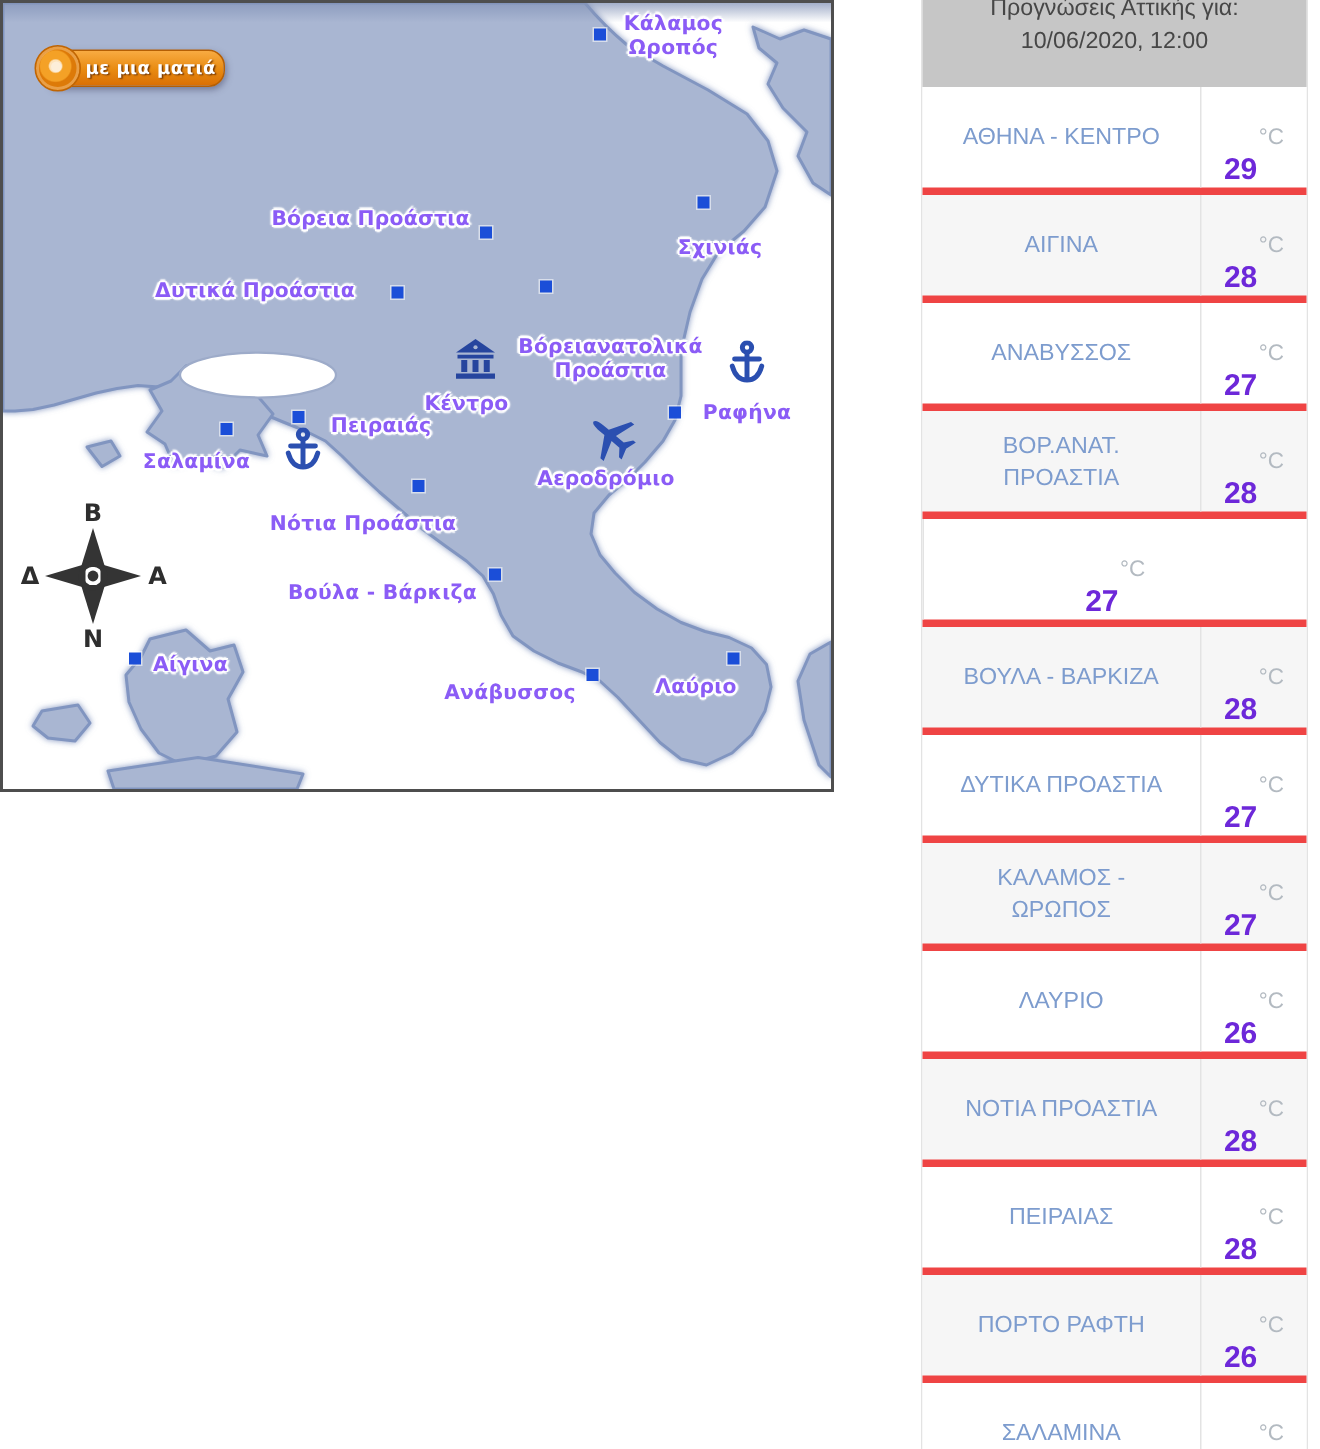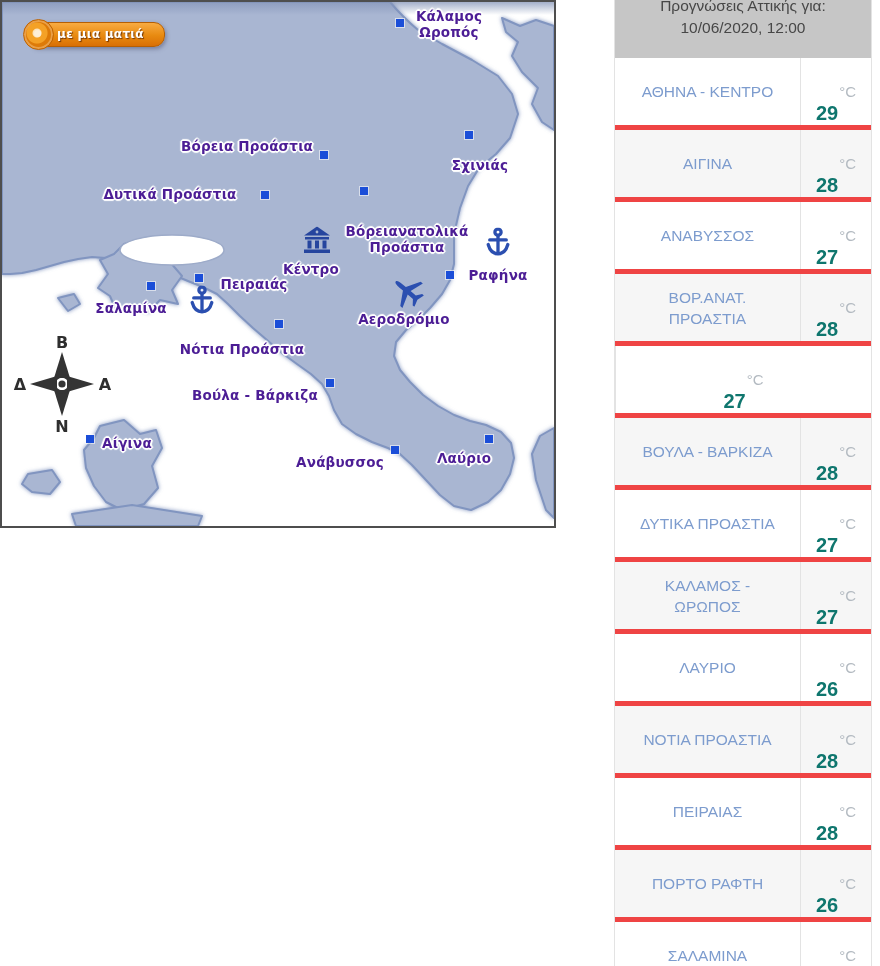--- a/index.html
+++ b/index.html
@@ -5,29 +5,29 @@
   html,body{margin:0;padding:0;background:#fff;}
   .page{position:relative;width:880px;height:966px;overflow:hidden;background:#fff;
         font-family:"Liberation Sans",sans-serif;}
 
   
   .map{position:absolute;left:0;top:0;width:552px;height:524px;
        border:2px solid #4e4e4e;background:#fff;overflow:hidden;}
   .map svg.coast{position:absolute;left:0;top:0;}
 
   .map-label{position:absolute;transform:translateX(-50%);white-space:pre-line;text-align:center;
-    font:700 13.5px/16px "DejaVu Sans",sans-serif;color:#4c1d95;letter-spacing:.2px;cursor:pointer;
+    font:700 13.5px/16px "DejaVu Sans",sans-serif;color:#8b5cf6;letter-spacing:.2px;cursor:pointer;
     text-shadow:-1px -1px 0 #fff,1px -1px 0 #fff,-1px 1px 0 #fff,1px 1px 0 #fff,
                  0 -2px 1px #fff,0 2px 1px #fff,-2px 0 1px #fff,2px 0 1px #fff;}
   .map-marker{position:absolute;width:8px;height:8px;background:#1b4ed8;
     transform:translate(-50%,-50%);box-shadow:0 0 0 1px rgba(255,255,255,.55);cursor:pointer;}
   .map-icon{position:absolute;transform:translate(-50%,-50%);color:#2b4fb0;}
 
   
-  .glance{position:absolute;left:30px;top:20px;height:23px;padding:0 20px 0 24px;
+  .glance{position:absolute;left:30px;top:31px;height:23px;padding:0 5px 0 24px;
     background:linear-gradient(#f8ab42,#e88a10 55%,#d96f05);
     border-radius:5px 11px 11px 5px;border:1px solid #b55f04;
     color:#fff;font:700 12px/22px "DejaVu Sans",sans-serif;letter-spacing:.3px;
     text-shadow:1px 1px 1px rgba(110,50,0,.95);cursor:pointer;
     box-shadow:1px 2px 4px rgba(70,70,100,.5);text-align:center;}
   .glance .orb{position:absolute;left:-10px;top:-4px;width:29px;height:29px;border-radius:50%;
     background:radial-gradient(circle at 45% 45%,#fde4bd 0 4px,#f4a126 5px 10px,#dd7a08 11px);
     border:1px solid #c06503;box-shadow:inset 0 0 0 2px rgba(255,230,190,.35);}
   .glance .orb::after{content:"";position:absolute;left:10px;top:10px;width:7px;height:7px;
     border-radius:50%;background:#fceed9;}
@@ -45,21 +45,21 @@
   .forecast-header .l1{margin-top:-5px;}
   .frow{display:flex;align-items:stretch;min-height:58px;box-sizing:border-box;
     border-bottom:5px solid #ef4444;background:#fff;}
   .frow:nth-child(even){background:#f6f6f6;}
   .frow:last-child{border-bottom:1px solid #e3e3e3;}
   .fname{flex:0 0 185px;display:flex;align-items:center;justify-content:center;
     text-align:center;white-space:pre-line;color:#7d9cce;text-decoration:none;cursor:pointer;
     font:400 15.5px/21px "Liberation Sans",sans-serif;padding:12px 6px;box-sizing:border-box;}
   .ftemp{flex:1;display:flex;align-items:center;justify-content:center;
     border-left:1px solid #e3e3e3;padding:0 2px;}
-  .tval{font:700 20px "Liberation Sans",sans-serif;color:#0f766e;margin-top:44px;}
+  .tval{font:700 20px "Liberation Sans",sans-serif;color:#6d28d9;margin-top:44px;}
   .tunit{font:400 15px "Liberation Sans",sans-serif;color:#b3bac1;margin-left:1px;}
 </style>
 </head>
 <body>
 
 <div class="page">
 
   <div class="map">
     <svg class="coast" width="552" height="524" viewBox="0 0 552 524">
       <defs>

